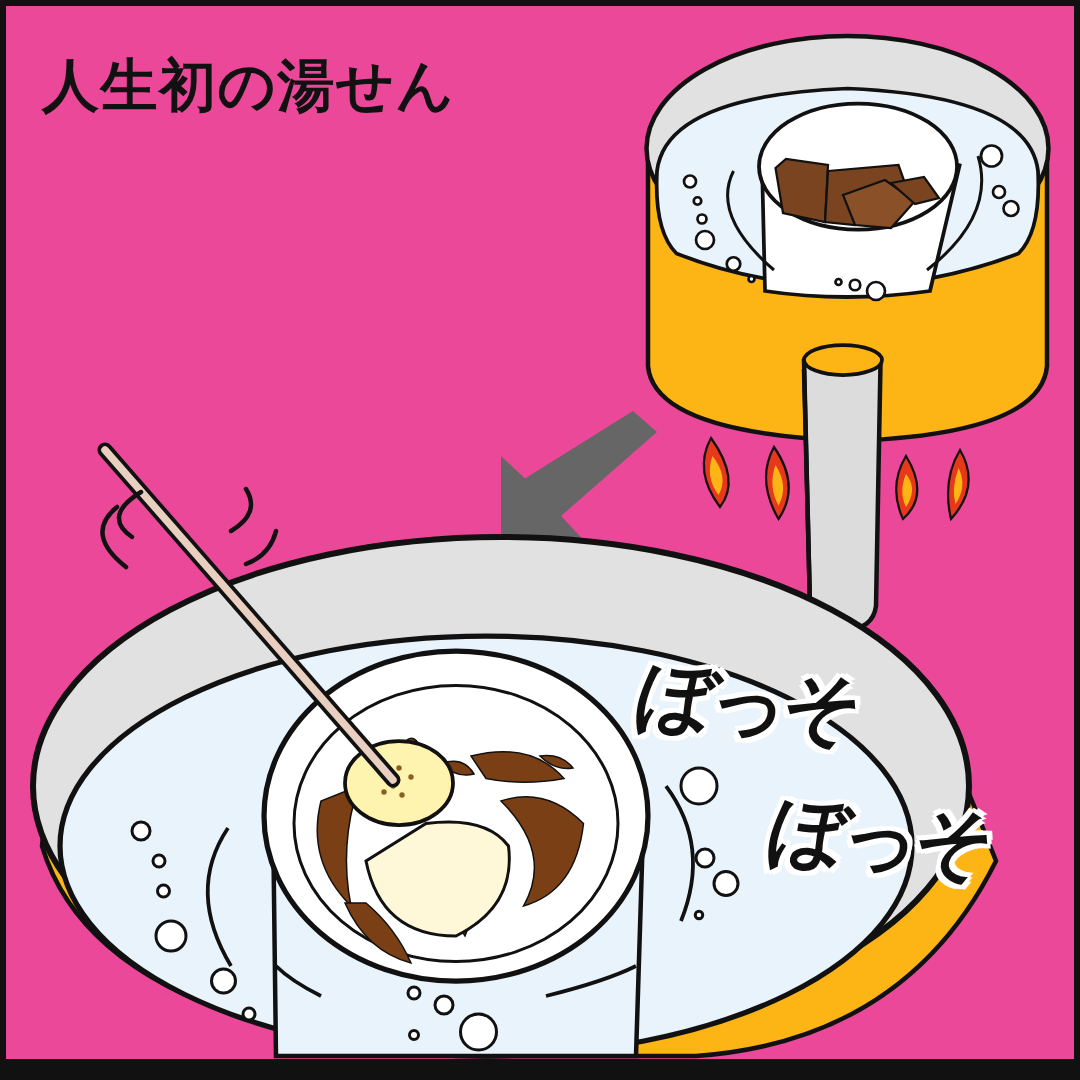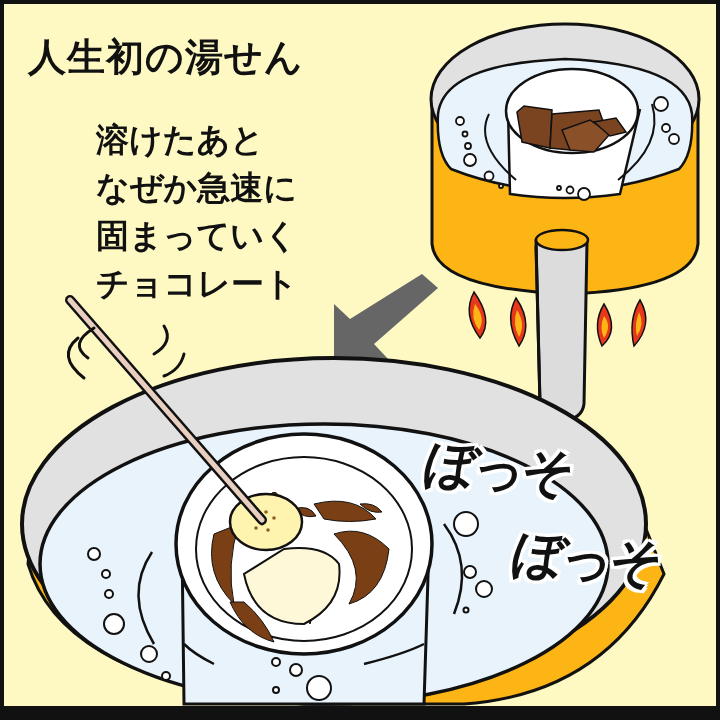--- a/index.html
+++ b/index.html
@@ -1,17 +1,17 @@
 <!DOCTYPE html>
 <html><head>
 <meta charset="utf-8">
 <style>
   html, body { margin:0; padding:0; background:#fff; }
   body { width:720px; height:720px; overflow:hidden; position:relative; font-family:"DejaVu Sans", sans-serif; }
-  .panel { position:absolute; left:0; top:0; width:720px; height:720px; box-sizing:border-box; border:4px solid #111; border-bottom-width:14px; background:#fef9c3; overflow:hidden; }
+  .panel { position:absolute; left:0; top:0; width:720px; height:720px; box-sizing:border-box; border:4px solid #111; border-bottom-width:14px; background:#ec4899; overflow:hidden; }
   .title { position:absolute; left:24px; top:28px; font-size:38px; font-weight:bold; color:#111; letter-spacing:1px; white-space:nowrap; }
   .caption { position:absolute; left:92px; top:112px; font-size:33px; font-weight:bold; color:#111; line-height:48px; white-space:nowrap; }
   .caption div { height:48px; }
   .sfx { position:absolute; font-size:52px; font-weight:bold; color:#111; white-space:nowrap; transform:skewX(-8deg) rotate(4deg);
          text-shadow: 3px 0 #fff, -3px 0 #fff, 0 3px #fff, 0 -3px #fff, 3px 3px #fff, -3px -3px #fff, 3px -3px #fff, -3px 3px #fff; letter-spacing:-4px; }
   .sfx1 { left:420px; top:430px; }
   .sfx2 { left:508px; top:520px; }
   svg.art { position:absolute; left:0; top:0; }
 </style>
 </head>
@@ -143,22 +143,16 @@
         <circle cx="462" cy="520" r="12"></circle>
           <circle cx="466" cy="568" r="6"></circle>
           <circle cx="480" cy="585" r="8"></circle>
         <circle cx="462" cy="606" r="2.5"></circle>
       </g>
     </g>
   </svg>
 
   <div class="title">人生初の湯せん</div>
 
-  <div class="caption">
-    <div>溶けたあと</div>
-    <div>なぜか急速に</div>
-    <div>固まっていく</div>
-    <div>チョコレート</div>
-  </div>
 
   <div class="sfx sfx1">ぼっそ</div>
   <div class="sfx sfx2">ぼっそ</div>
 </div>
 
 </body></html>

